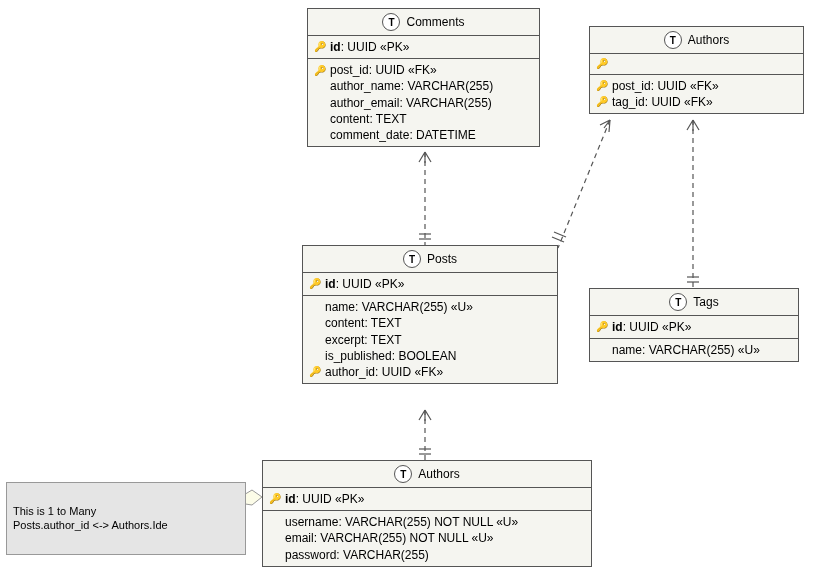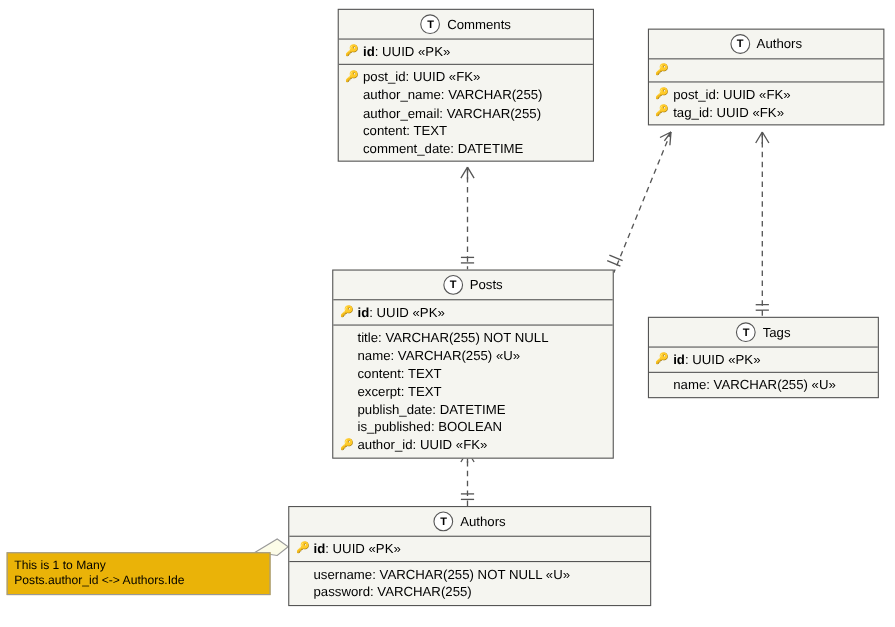--- a/index.html
+++ b/index.html
@@ -56,26 +56,25 @@
     display: inline-block;
     width: 12px;
     text-align: center;
     font-size: 10px;
   }
   .key-icon { color: #c8a400; }
   .fk-icon { color: #999; }
   .pk-col { font-weight: bold; }
   .note {
     position: absolute;
-    background: #eab308;
+    background: #e5e5e5;
     border: 1px solid #999;
-    padding: 4px 6px;
+    padding: 21px 6px;
     font-size: 11px;
     line-height: 1.3;
-    margin-top: 20px;
   }
   svg.connectors {
     position: absolute;
     left: 0; top: 0;
     pointer-events: none;
   }
 </style>
 </head>
 <body>
 
@@ -170,40 +169,32 @@
   </div>
   <div class="entity-section">
     <div class="row">
       <span class="icon key-icon">🔑</span>
       <span><span class="pk-col">id</span>: <span>UUID «PK»</span></span>
     </div>
   </div>
   <div class="entity-section">
     <div class="row">
         <span class="icon"></span>
-        <span><span>title</span>: <span>VARCHAR(255) NOT NULL</span></span>
-      </div>
-    <div class="row">
-        <span class="icon"></span>
         <span><span>name</span>: <span>VARCHAR(255) «U»</span></span>
       </div>
     <div class="row">
         <span class="icon"></span>
         <span><span>content</span>: <span>TEXT</span></span>
       </div>
     <div class="row">
         <span class="icon"></span>
         <span><span>excerpt</span>: <span>TEXT</span></span>
       </div>
     <div class="row">
         <span class="icon"></span>
-        <span><span>publish_date</span>: <span>DATETIME</span></span>
-      </div>
-    <div class="row">
-        <span class="icon"></span>
         <span><span>is_published</span>: <span>BOOLEAN</span></span>
       </div>
     <div class="row">
         <span class="icon fk-icon">🔑</span>
         <span><span>author_id</span>: <span>UUID «FK»</span></span>
       </div>
   </div>
 </div>
 
 <div class="entity" style="left:589px; top:288px; width:210px;">
@@ -233,20 +224,24 @@
   <div class="entity-section">
     <div class="row">
       <span class="icon key-icon">🔑</span>
       <span><span class="pk-col">id</span>: <span>UUID «PK»</span></span>
     </div>
   </div>
   <div class="entity-section">
     <div class="row">
         <span class="icon"></span>
         <span><span>username</span>: <span>VARCHAR(255) NOT NULL «U»</span></span>
+      </div>
+    <div class="row">
+        <span class="icon"></span>
+        <span><span>email</span>: <span>VARCHAR(255) NOT NULL «U»</span></span>
       </div>
     <div class="row">
         <span class="icon"></span>
         <span><span>password</span>: <span>VARCHAR(255)</span></span>
       </div>
   </div>
 </div>
 
 <div class="note" style="left:6px; top:482px; width:226px;">
   <span>This is 1 to Many</span><br>

